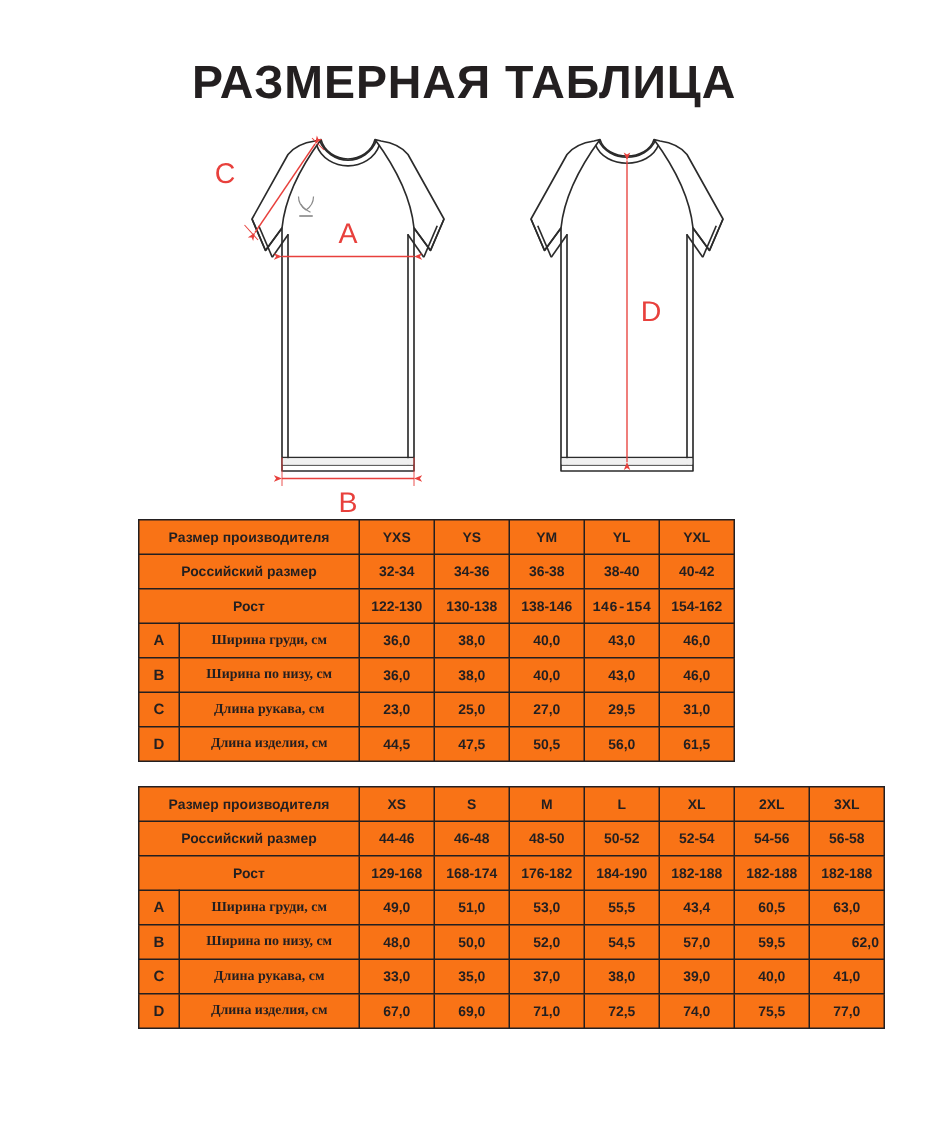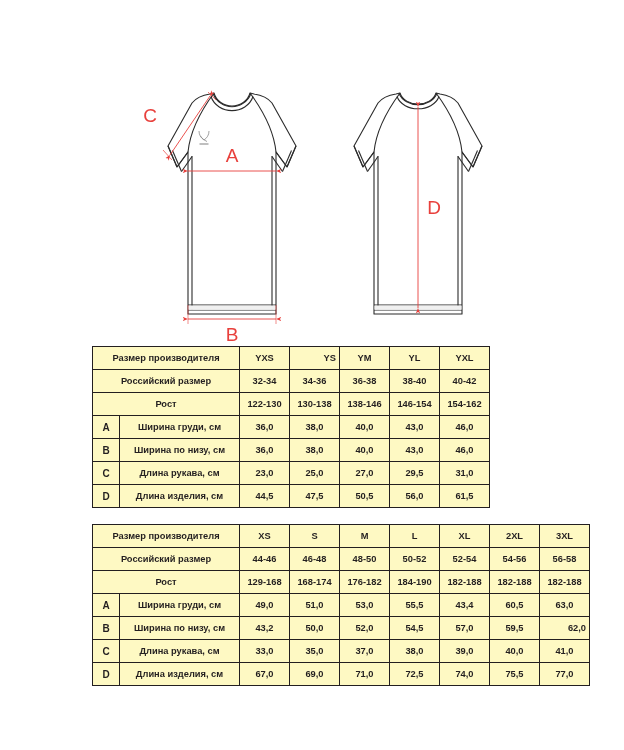--- a/index.html
+++ b/index.html
@@ -60,54 +60,56 @@
 
   
   .tables {
     padding: 0 0 0 92px;
   }
   table.size-table {
     border-collapse: collapse;
     table-layout: fixed;
     font-size: 9.3px;
     color: #231f20;
-    background: #fef9c3;
+    background: #f97316;
   }
   table.size-table td {
     border: 1px solid #231f20;
     height: 22px;
     padding: 0 3px;
     text-align: center;
     vertical-align: middle;
     white-space: nowrap;
     font-weight: bold;
   }
   td.col-letter {
     width: 20px;
     font-weight: bold;
     font-size: 10px;
   }
   td.col-label {
     text-align: left;
     padding-left: 9px;
     font-weight: normal;
+    font-family: Liberation Serif, serif;
   }
   td.col-label-wide {
     text-align: center;
     font-weight: bold;
   }
   td.val {
     font-weight: normal;
   }
   .table-gap { height: 16px; }
 </style>
 </head>
 <body>
 
 <div class="header">
+  <div class="page-title">РАЗМЕРНАЯ ТАБЛИЦА</div>
 </div>
 
 <div class="illustration">
   <svg width="624" height="272" viewBox="0 0 624 272" aria-hidden="true">
     <defs>
       <marker id="ar-s" markerWidth="7" markerHeight="7" refX="6" refY="3" orient="auto" markerUnits="strokeWidth">
         <path d="M6,3 L0,0.6 L1.6,3 L0,5.4 Z" fill="#e8403c"></path>
       </marker>
       <marker id="ar-e" markerWidth="7" markerHeight="7" refX="1" refY="3" orient="auto" markerUnits="strokeWidth">
         <path d="M1,3 L7,0.6 L5.4,3 L7,5.4 Z" fill="#e8403c"></path>
@@ -235,39 +237,39 @@
     <text x="434" y="140" fill="#e8403c" font-family="Liberation Sans, sans-serif" font-size="19" text-anchor="middle">D</text>
   </svg>
 </div>
 
 <div class="tables">
   <table class="size-table">
     <tbody>
         <tr>
           <td class="col-label-wide" colspan="2" style="width: 133px;">Размер производителя</td>
           <td style="width: 43px;">YXS</td>
-          <td style="width: 43px; text-align: right;">YS</td>
+          <td style="width: 43px;">YS</td>
           <td style="width: 43px;">YM</td>
           <td style="width: 43px;">YL</td>
           <td style="width: 43px;">YXL</td>
         </tr>
         <tr>
           <td class="col-label-wide" colspan="2" style="width: 133px;">Российский размер</td>
           <td style="width: 43px;">32-34</td>
           <td style="width: 43px;">34-36</td>
           <td style="width: 43px;">36-38</td>
           <td style="width: 43px;">38-40</td>
           <td style="width: 43px;">40-42</td>
         </tr>
         <tr>
           <td class="col-label-wide" colspan="2" style="width: 133px;">Рост</td>
           <td style="width: 43px;">122-130</td>
           <td style="width: 43px;">130-138</td>
           <td style="width: 43px;">138-146</td>
-          <td style="width: 43px;">146-154</td>
+          <td style="width: 43px; font-family: Liberation Mono, monospace;">146-154</td>
           <td style="width: 43px;">154-162</td>
         </tr>
         <tr>
           <td class="col-letter">A</td>
           <td class="col-label" style="width: 113px;">Ширина груди, см</td>
           <td class="val" style="width: 43px;">36,0</td>
           <td class="val" style="width: 43px;">38,0</td>
           <td class="val" style="width: 43px;">40,0</td>
           <td class="val" style="width: 43px;">43,0</td>
           <td class="val" style="width: 43px;">46,0</td>
@@ -341,21 +343,21 @@
           <td class="val" style="width: 43px;">51,0</td>
           <td class="val" style="width: 43px;">53,0</td>
           <td class="val" style="width: 43px;">55,5</td>
           <td class="val" style="width: 43px;">43,4</td>
           <td class="val" style="width: 43px;">60,5</td>
           <td class="val" style="width: 43px;">63,0</td>
         </tr>
         <tr>
           <td class="col-letter">B</td>
           <td class="col-label" style="width: 113px;">Ширина по низу, см</td>
-          <td class="val" style="width: 43px;">43,2</td>
+          <td class="val" style="width: 43px;">48,0</td>
           <td class="val" style="width: 43px;">50,0</td>
           <td class="val" style="width: 43px;">52,0</td>
           <td class="val" style="width: 43px;">54,5</td>
           <td class="val" style="width: 43px;">57,0</td>
           <td class="val" style="width: 43px;">59,5</td>
           <td class="val" style="width: 43px; text-align: right;">62,0</td>
         </tr>
         <tr>
           <td class="col-letter">C</td>
           <td class="col-label" style="width: 113px;">Длина рукава, см</td>

